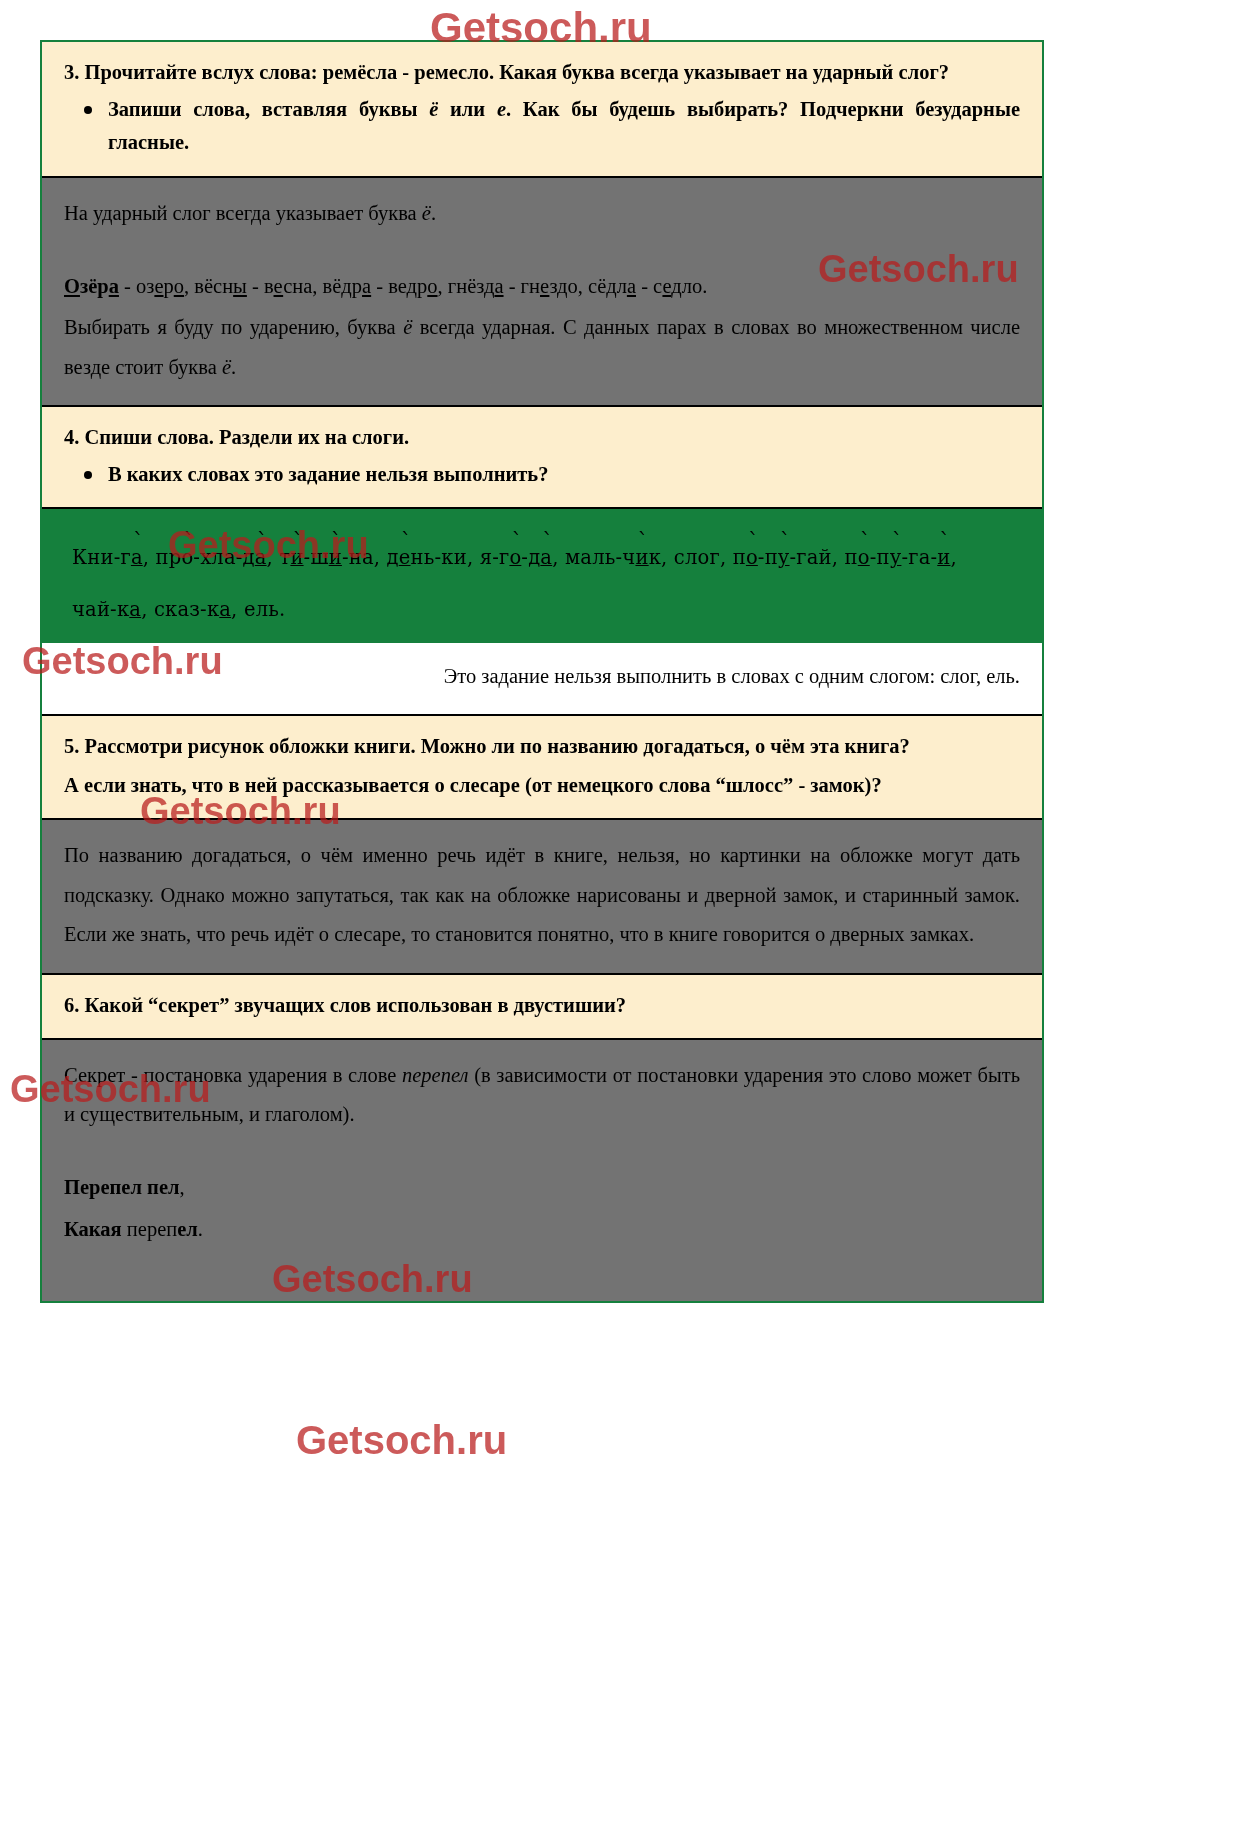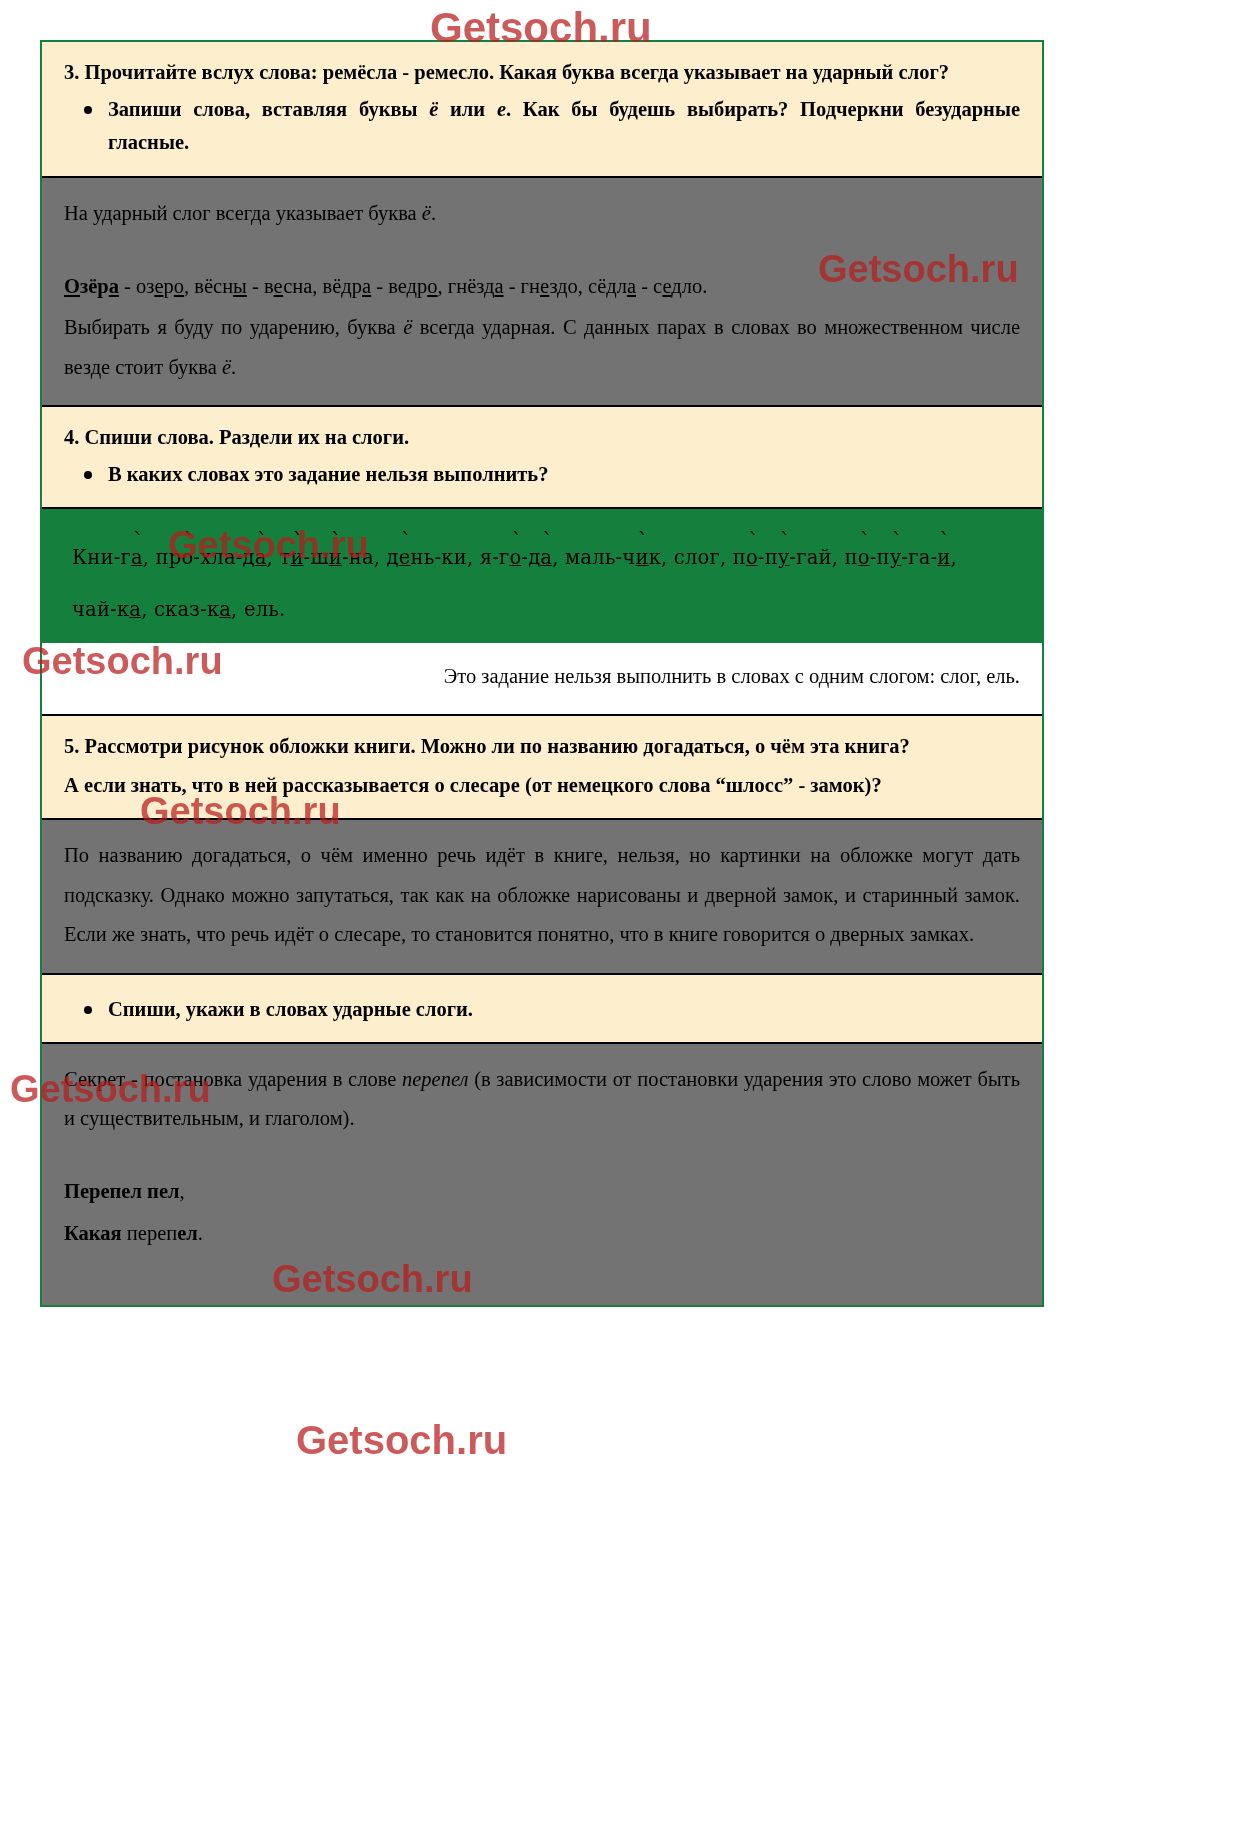--- a/index.html
+++ b/index.html
@@ -175,23 +175,21 @@
   <div class="block task">
     <p class="lead">5. Рассмотри рисунок обложки книги. Можно ли по названию догадаться, о чём эта книга?</p>
     <p class="lead" style="margin-top:6px">А если знать, что в ней рассказывается о слесаре (от немецкого слова “шлосс” - замок)?</p>
   </div>
 
   <div class="block answer">
     <p>По названию догадаться, о чём именно речь идёт в книге, нельзя, но картинки на обложке могут дать подсказку. Однако можно запутаться, так как на обложке нарисованы и дверной замок, и старинный замок. Если же знать, что речь идёт о слесаре, то становится понятно, что в книге говорится о дверных замках.</p>
   </div>
 
   <div class="block task">
-    <ul>
-      <li>Спиши, укажи в словах ударные слоги.</li>
-    </ul>
+    <p class="lead">6. Какой “секрет” звучащих слов использован в двустишии?</p>
   </div>
 
   <div class="block answer">
     <p><span>Секрет - постановка ударения в слове </span><span class="i">перепел</span><span> (в зависимости от постановки ударения это слово может быть и существительным, и глаголом).</span></p>
 
     <div class="spacer-line"></div>
 
     <p><span class="b">Перепел пел</span><span>,</span></p>
     <p><span class="b">Какая</span><span> переп</span><span class="b">ел</span><span>.</span></p>
 

